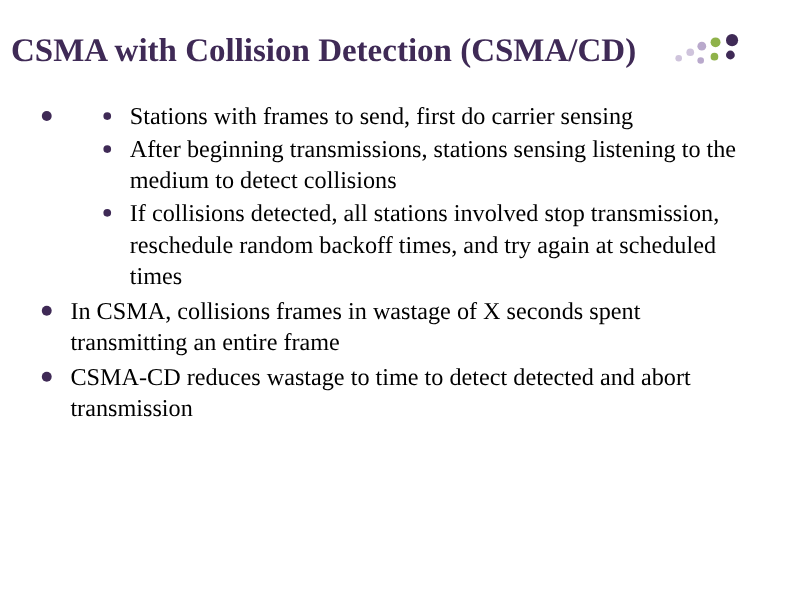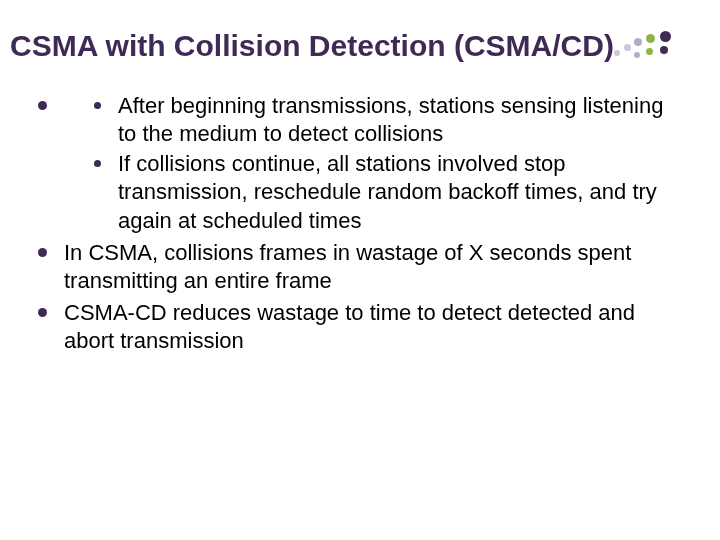--- a/index.html
+++ b/index.html
@@ -11,20 +11,21 @@
     font-family: Arial, Helvetica, sans-serif;
     color: #000;
     overflow: hidden;
   }
   .slide {
     position: relative;
     width: 720px;
     height: 417px;
     box-sizing: border-box;
     padding: 28px 20px 20px 10px;
+    font-family: Liberation Serif, serif;
   }
   .title-row {
     position: relative;
     margin-bottom: 28px;
   }
   .title {
     font-size: 30px;
     font-weight: bold;
     color: #3f2a56;
     line-height: 1.2;
@@ -101,22 +102,23 @@
       <span class="dot" style="left:46px; top:-1px; width:11px;height:11px;background:#3f2a56;"></span>
       <span class="dot" style="left:20px; top:20px; width:6px; height:6px; background:#b9a9cc;"></span>
       <span class="dot" style="left:32px; top:16px; width:7px; height:7px; background:#8fb24a;"></span>
       <span class="dot" style="left:46px; top:14px; width:8px; height:8px; background:#3f2a56;"></span>
     </div>
   </div>
 
   <ul class="outer">
     <li>
       <ul class="inner">
+        <li><span>Stations with frames to send, first do carrier sensing</span></li>
         <li><span>After beginning transmissions, stations sensing listening to the medium to detect collisions</span></li>
-        <li><span>If collisions continue, all stations involved stop transmission, reschedule random backoff times, and try again at scheduled times</span></li>
+        <li><span>If collisions detected, all stations involved stop transmission, reschedule random backoff times, and try again at scheduled times</span></li>
       </ul>
     </li>
     <li>
       <span>In CSMA, collisions frames in wastage of X seconds spent transmitting an entire frame</span>
     </li>
     <li>
       <span>CSMA-CD reduces wastage to time to detect detected and abort transmission</span>
     </li>
   </ul>
 

